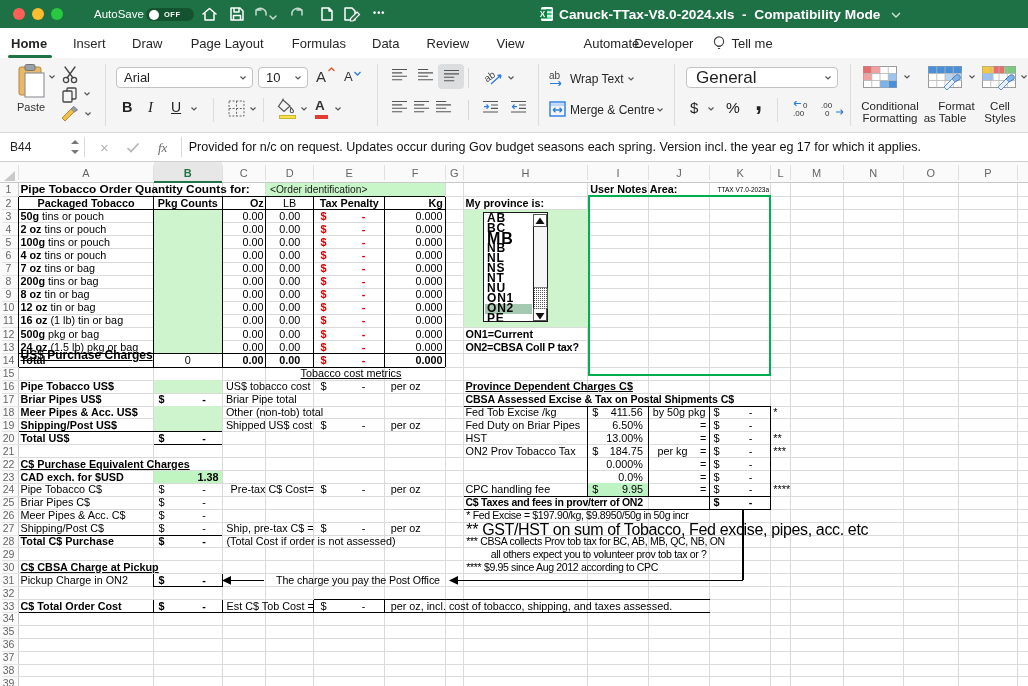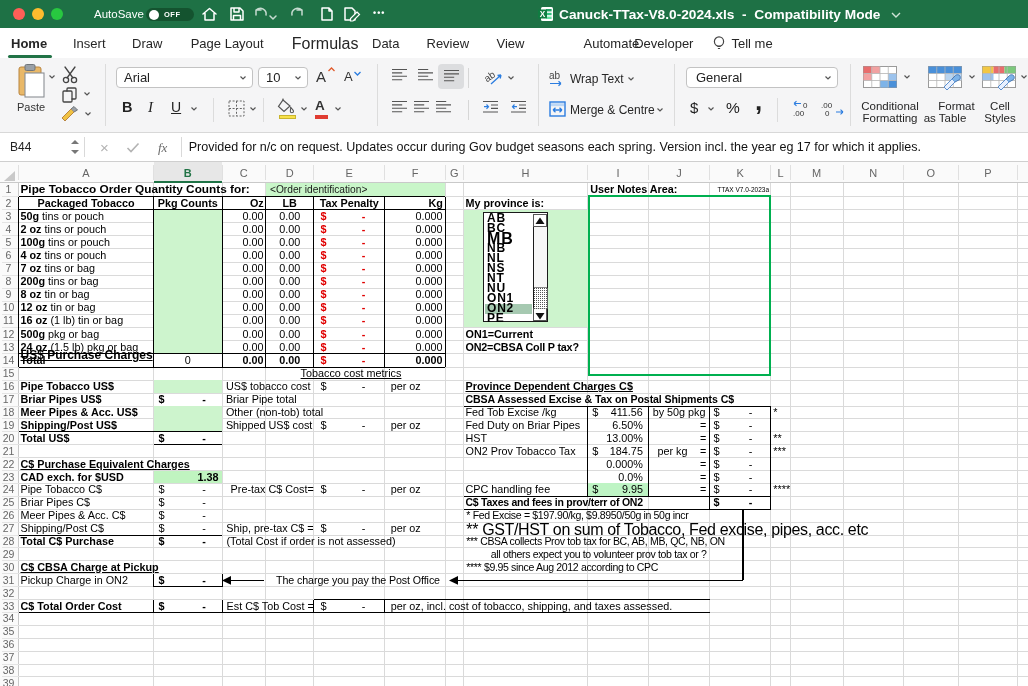--- a/index.html
+++ b/index.html
@@ -47,21 +47,21 @@
   </svg>
 <div style="position:absolute;left:559.0px;top:7.0px;height:15.0px;line-height:15.0px;font-size:13.7px;color:#fff;white-space:nowrap;font-weight:bold;">Canuck-TTax-V8.0-2024.xls&nbsp;&nbsp;-&nbsp;&nbsp;Compatibility Mode</div>
 <svg style="left:890px;top:11px" width="12" height="8">
     <path d="M2 2 l4 4 l4 -4" style="stroke:#cfe3d6;fill:none;stroke-width:1.4"></path>
   </svg>
 <div style="position:absolute;left:0.0px;top:28.0px;width:1028.0px;height:30.0px;background:#fff;"></div>
 <div style="position:absolute;left:11.0px;top:35.0px;height:17.0px;line-height:17.0px;font-size:13px;color:#262626;white-space:nowrap;font-weight:bold;">Home</div>
 <div style="position:absolute;left:73.0px;top:35.0px;height:17.0px;line-height:17.0px;font-size:13px;color:#262626;white-space:nowrap;">Insert</div>
 <div style="position:absolute;left:132.0px;top:35.0px;height:17.0px;line-height:17.0px;font-size:13px;color:#262626;white-space:nowrap;">Draw</div>
 <div style="position:absolute;left:190.7px;top:35.0px;height:17.0px;line-height:17.0px;font-size:13px;color:#262626;white-space:nowrap;">Page Layout</div>
-<div style="position:absolute;left:291.8px;top:35.0px;height:17.0px;line-height:17.0px;font-size:16px;color:#262626;white-space:nowrap;">Formulas</div>
+<div style="position:absolute;left:291.8px;top:35.0px;height:17.0px;line-height:17.0px;font-size:13px;color:#262626;white-space:nowrap;">Formulas</div>
 <div style="position:absolute;left:372.0px;top:35.0px;height:17.0px;line-height:17.0px;font-size:13px;color:#262626;white-space:nowrap;">Data</div>
 <div style="position:absolute;left:426.5px;top:35.0px;height:17.0px;line-height:17.0px;font-size:13px;color:#262626;white-space:nowrap;">Review</div>
 <div style="position:absolute;left:496.5px;top:35.0px;height:17.0px;line-height:17.0px;font-size:13px;color:#262626;white-space:nowrap;">View</div>
 <div style="position:absolute;left:548.6px;top:35.0px;height:17.0px;line-height:17.0px;font-size:13px;color:#262626;white-space:nowrap;margin-left:35px;">Automate</div>
 <div style="position:absolute;left:634.2px;top:35.0px;height:17.0px;line-height:17.0px;font-size:13px;color:#262626;white-space:nowrap;">Developer</div>
 <svg style="left:712px;top:35px" width="15" height="16">
     <circle cx="7" cy="6.5" r="4.6" style="stroke:#444;fill:none;stroke-width:1.2"></circle>
     <path d="M5.4 11.5 h3.2 M5.9 13.5 h2.2" style="stroke:#444;stroke-width:1.2;fill:none"></path>
   </svg>
 <div style="position:absolute;left:731.5px;top:35.0px;height:17.0px;line-height:17.0px;font-size:13px;color:#262626;white-space:nowrap;">Tell me</div>
@@ -193,21 +193,21 @@
 <svg style="left:549px;top:101px" width="17" height="16">
     <rect x="1" y="1" width="15" height="14" style="stroke:#2b7de0;fill:none;stroke-width:1.4"></rect>
     <rect x="2" y="2.2" width="13" height="3" fill="#bcd7f5"></rect>
     <path d="M4 9 H13 M4 9 L6.5 6.8 M4 9 L6.5 11.2 M13 9 L10.5 6.8 M13 9 L10.5 11.2" style="stroke:#2b7de0;stroke-width:1.3;fill:none"></path>
   </svg>
 <div style="position:absolute;left:570.0px;top:103.0px;height:14.0px;line-height:14.0px;font-size:12px;color:#262626;white-space:nowrap;">Merge &amp; Centre</div>
 <svg style="left:656.0px;top:107.0px" width="8" height="6">
     <path d="M1.5 1.5 l2.5 2.5 l2.5 -2.5" style="stroke:#555;fill:none;stroke-width:1.2"></path>
   </svg>
 <div style="position:absolute;left:686.0px;top:66.5px;width:152.0px;height:21.5px;background:#fff;border:1px solid #c3c3c3;border-radius:4px;"></div>
-<div style="position:absolute;left:696.0px;top:71.0px;height:13.0px;line-height:13.0px;font-size:13px;color:#222;white-space:nowrap;">General</div>
+<div style="position:absolute;left:696.0px;top:71.0px;height:13.0px;line-height:13.0px;font-size:17px;color:#222;white-space:nowrap;">General</div>
 <svg style="left:824.0px;top:74.5px" width="8" height="6">
     <path d="M1.5 1.5 l2.5 2.5 l2.5 -2.5" style="stroke:#555;fill:none;stroke-width:1.2"></path>
   </svg>
 <div style="position:absolute;left:690.0px;top:98.0px;height:19.0px;line-height:19.0px;font-size:15px;color:#222;white-space:nowrap;">$</div>
 <svg style="left:707.0px;top:106.0px" width="8" height="6">
     <path d="M1.5 1.5 l2.5 2.5 l2.5 -2.5" style="stroke:#555;fill:none;stroke-width:1.2"></path>
   </svg>
 <div style="position:absolute;left:726.0px;top:98.0px;height:19.0px;line-height:19.0px;font-size:15.5px;color:#222;white-space:nowrap;">%</div>
 <div style="position:absolute;left:755.0px;top:92.0px;height:19.0px;line-height:19.0px;font-size:26px;color:#222;white-space:nowrap;font-weight:bold;">,</div>
 <div style="position:absolute;left:777.0px;top:98.0px;width:1.0px;height:24.0px;background:#dcdcdc;"></div>
@@ -514,21 +514,21 @@
 <svg style="left:222px;top:575.6px" width="10" height="9">
     <path d="M9 0 L0 4.4 L9 8.8 Z" fill="#000"></path>
   </svg>
 <div style="position:absolute;left:20.5px;top:183.3px;height:13.2px;line-height:13.2px;font-size:11.8px;color:#000;white-space:nowrap;width:300.0px;"><b>Pipe Tobacco Order Quantity Counts for:</b></div>
 <div style="position:absolute;left:265.7px;top:183.3px;height:13.2px;line-height:13.2px;font-size:10.2px;color:#1a1a1a;white-space:nowrap;text-align:center;width:106.0px;">&lt;Order identification&gt;</div>
 <div style="position:absolute;left:590.2px;top:183.3px;height:13.2px;line-height:13.2px;font-size:10.8px;color:#000;white-space:nowrap;font-weight:bold;width:200.0px;">User Notes Area:</div>
 <div style="position:absolute;left:640.0px;top:183.3px;height:13.2px;line-height:13.2px;font-size:6.5px;color:#000;white-space:nowrap;text-align:right;width:129.0px;">TTAX V7.0-2023a</div>
 <div style="position:absolute;left:18.5px;top:196.5px;height:13.1px;line-height:13.1px;font-size:10.8px;color:#000;white-space:nowrap;font-weight:bold;text-align:center;width:135.0px;">Packaged Tobacco</div>
 <div style="position:absolute;left:153.5px;top:196.5px;height:13.1px;line-height:13.1px;font-size:10.8px;color:#000;white-space:nowrap;font-weight:bold;text-align:center;width:68.5px;">Pkg Counts</div>
 <div style="position:absolute;left:222.0px;top:196.5px;height:13.1px;line-height:13.1px;font-size:10.8px;color:#000;white-space:nowrap;font-weight:bold;text-align:right;width:41.7px;">Oz</div>
-<div style="position:absolute;left:265.7px;top:196.5px;height:13.1px;line-height:13.1px;font-size:10.8px;color:#000;white-space:nowrap;font-weight:bold;text-align:center;width:48.0px;">LB</div>
+<div style="position:absolute;left:265.7px;top:196.5px;height:13.1px;line-height:13.1px;font-size:10.8px;color:#000;white-space:nowrap;font-weight:normal;text-align:center;width:48.0px;">LB</div>
 <div style="position:absolute;left:313.7px;top:196.5px;height:13.1px;line-height:13.1px;font-size:10.8px;color:#000;white-space:nowrap;font-weight:bold;text-align:center;width:71.1px;">Tax Penalty</div>
 <div style="position:absolute;left:384.8px;top:196.5px;height:13.1px;line-height:13.1px;font-size:10.8px;color:#000;white-space:nowrap;font-weight:bold;text-align:right;width:58.0px;">Kg</div>
 <div style="position:absolute;left:465.5px;top:196.5px;height:13.1px;line-height:13.1px;font-size:10.8px;color:#000;white-space:nowrap;font-weight:bold;width:200.0px;">My province is:</div>
 <div style="position:absolute;left:20.5px;top:209.6px;height:13.1px;line-height:13.1px;font-size:10.8px;color:#000;white-space:nowrap;width:140.0px;"><b>50g</b> tins or pouch</div>
 <div style="position:absolute;left:222.0px;top:209.6px;height:13.1px;line-height:13.1px;font-size:10.8px;color:#000;white-space:nowrap;text-align:right;width:41.5px;">0.00</div>
 <div style="position:absolute;left:265.7px;top:209.6px;height:13.1px;line-height:13.1px;font-size:10.8px;color:#000;white-space:nowrap;text-align:center;width:48.0px;">0.00</div>
 <div style="position:absolute;left:320.5px;top:209.6px;height:13.1px;line-height:13.1px;font-size:10.8px;color:#e00000;white-space:nowrap;font-weight:bold;width:200.0px;">$</div>
 <div style="position:absolute;left:353.5px;top:209.6px;height:13.1px;line-height:13.1px;font-size:10.8px;color:#e00000;white-space:nowrap;font-weight:bold;text-align:center;width:20.0px;">-</div>
 <div style="position:absolute;left:384.8px;top:209.6px;height:13.1px;line-height:13.1px;font-size:10.8px;color:#000;white-space:nowrap;text-align:right;width:57.7px;">0.000</div>
 <div style="position:absolute;left:20.5px;top:222.7px;height:13.1px;line-height:13.1px;font-size:10.8px;color:#000;white-space:nowrap;width:140.0px;"><b>2 oz</b> tins or pouch</div>

